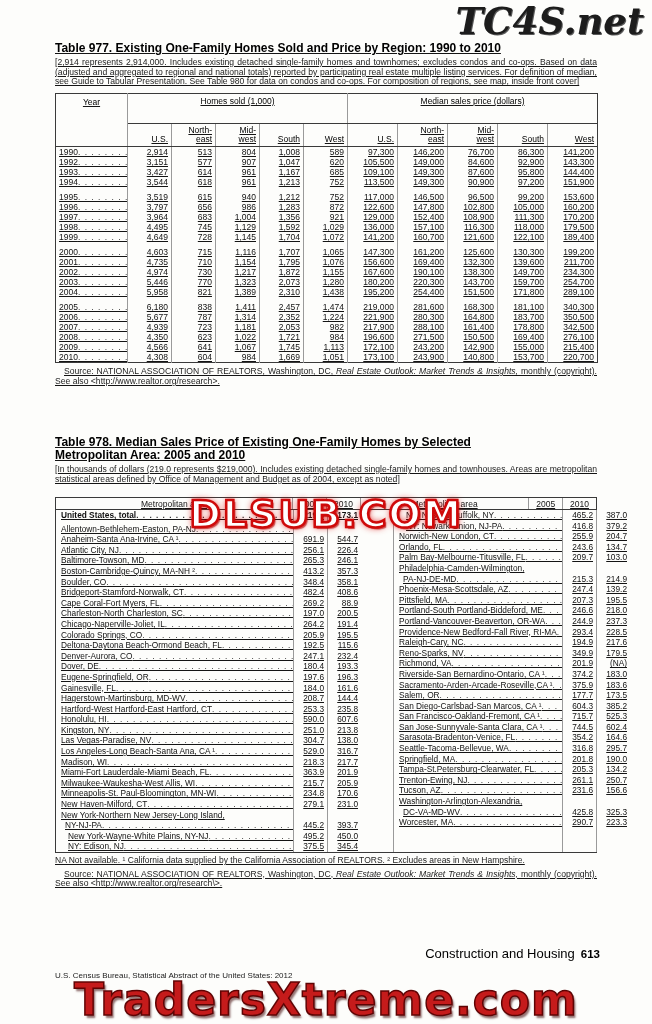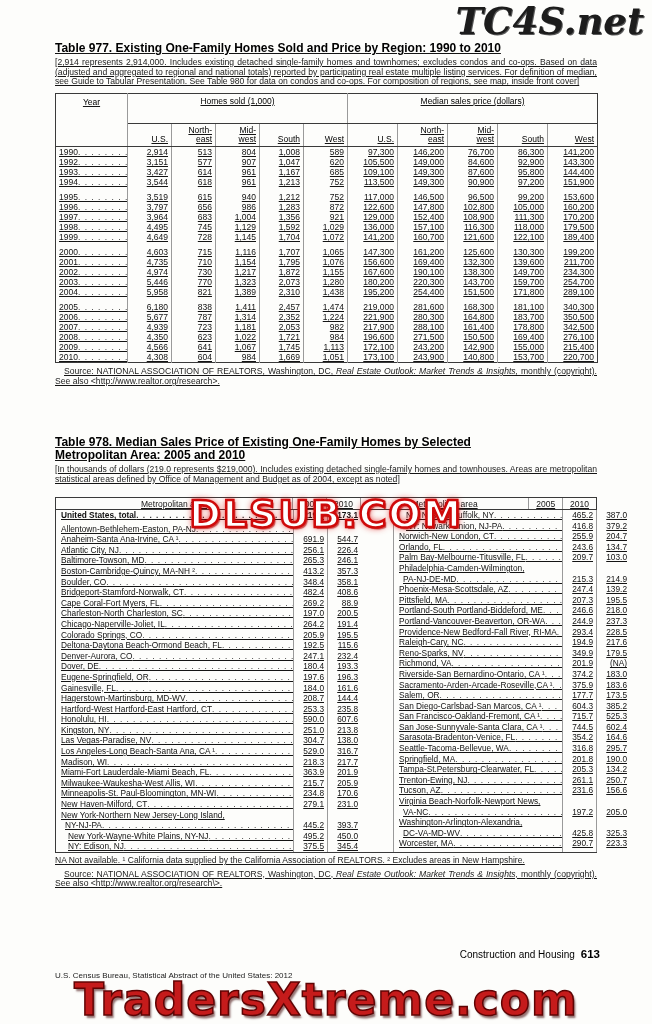--- a/index.html
+++ b/index.html
@@ -49,21 +49,21 @@
   .ind .nm { padding-left:12px; }
   .l1 + .l2 { padding-left:4px; }
   .l2 { display:flex; min-width:0; }
   .nt { white-space:nowrap; }
   .dots978 { flex:1; min-width:2px; overflow:hidden; white-space:nowrap; }
   .dots978::after { content:" . . . . . . . . . . . . . . . . . . . . . . . . . . . . . . . . . . . . . . . . . . . . . . . ."; letter-spacing:1px; color:#333; }
   .v { width:34px; border-left:1px solid #9a9a9a; display:flex; align-items:flex-end; justify-content:flex-end; padding-right:3px; }
 
   
   #footer-line { position:absolute; top:944px; left:55px; width:545px; text-align:right; color:#000; }
-  .f-section { font-size:10px; }
+  .f-section { font-size:13px; }
   .f-page { font-size:11.5px; font-weight:bold; margin-left:6px; }
   #credit { position:absolute; top:971px; left:55px; font-size:8px; color:#222; }
 
   
   .wm { position:absolute; font-weight:bold; white-space:nowrap; pointer-events:none; }
   #wm-top { top:1px; right:8px; font-family:"DejaVu Serif", serif; font-size:37px; line-height:40px;
             color:#1c1c1c; text-shadow:1px 1px 0 #5a5a5a;font-style:italic; }
   #wm-mid { top:496px; left:50%; transform:translateX(-50%); font-family:"DejaVu Sans", sans-serif;
             font-size:38px; line-height:36px; font-weight:800; letter-spacing:2px; color:#ffffff;
             -webkit-text-stroke:2.5px #cf0a0a;
@@ -1002,31 +1002,20 @@
                 <div class="l2">
                   <span class="nt">Tucson, AZ</span>
                   <span class="dots978"></span>
                 </div>
               </div>
               <div class="v">231.6</div>
               <div class="v">156.6</div>
             </div>
             <div class="m-row">
               <div class="nm">
-                <div class="l1">Virginia Beach-Norfolk-Newport News,</div>
-                <div class="l2">
-                  <span class="nt">VA-NC</span>
-                  <span class="dots978"></span>
-                </div>
-              </div>
-              <div class="v">197.2</div>
-              <div class="v">205.0</div>
-            </div>
-            <div class="m-row">
-              <div class="nm">
                 <div class="l1">Washington-Arlington-Alexandria,</div>
                 <div class="l2">
                   <span class="nt">DC-VA-MD-WV</span>
                   <span class="dots978"></span>
                 </div>
               </div>
               <div class="v">425.8</div>
               <div class="v">325.3</div>
             </div>
             <div class="m-row">

